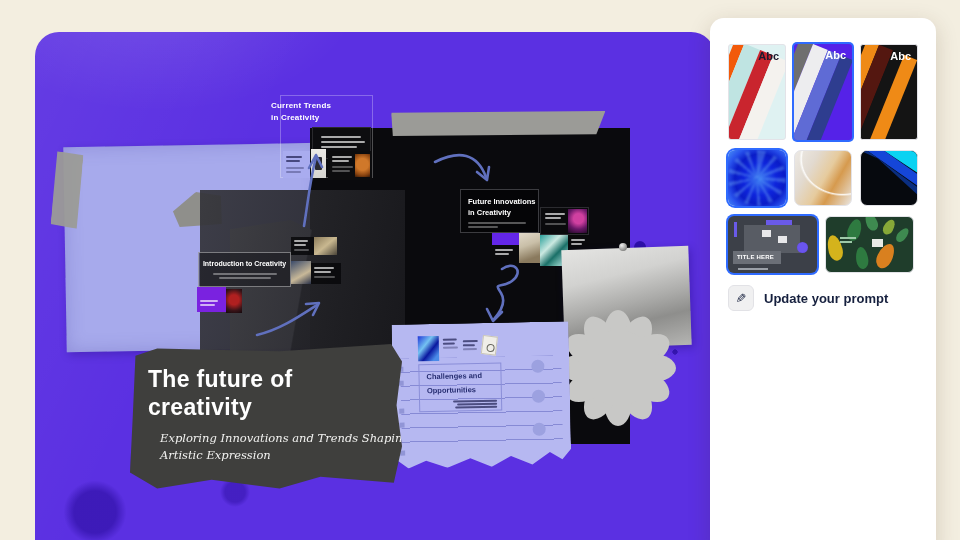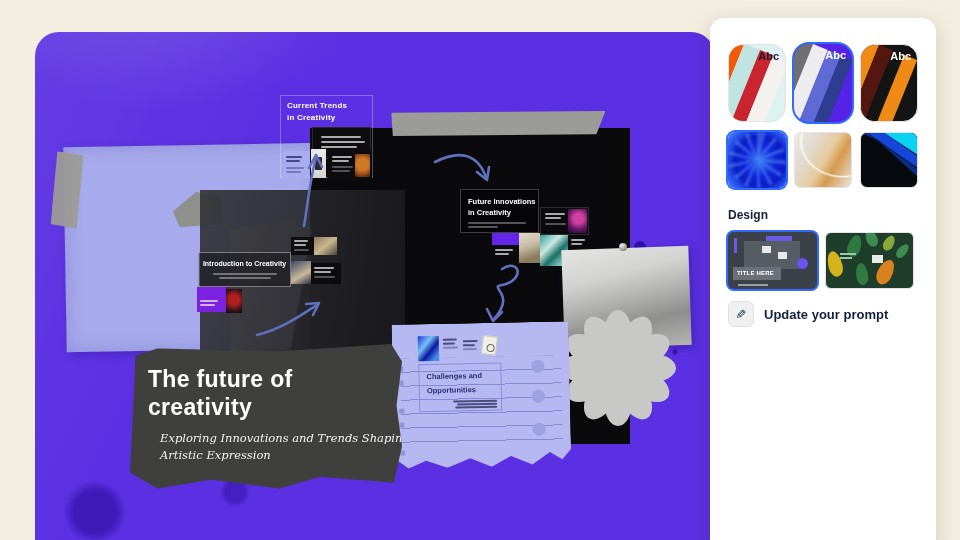--- a/index.html
+++ b/index.html
@@ -49,21 +49,21 @@
     background:radial-gradient(circle at 35% 30%, #F0F0F0, #8A8A88 70%, #555); }
 
   
   .flower-svg { left:525px; top:278px; }
 
   
   .tl { position:absolute; background:rgba(255,255,255,.65); height:1.6px; border-radius:1px; }
   .tld { position:absolute; background:rgba(30,30,80,.7); height:1.5px; border-radius:1px; }
 
   .ct-frame { left:245px; top:63px; width:93px; height:83px; border:1px solid rgba(255,255,255,.28); }
-  .ct-title { left:252px; top:68px; color:#fff; font-weight:bold; font-size:8px; line-height:1.5; letter-spacing:.2px; }
+  .ct-title { left:236px; top:68px; color:#fff; font-weight:bold; font-size:8px; line-height:1.5; letter-spacing:.2px; }
   .ct-darkbox { left:277px; top:95px; width:59px; height:32px; background:#0D0D10; border:1px solid rgba(255,255,255,.12); }
   .ct-mini-light { left:248px; top:119px; width:27px; height:27px; background:#A9ACEF; }
   .ct-mini-photo { left:276px; top:117px; width:15px; height:29px; background:linear-gradient(#ECEAE6,#D6D4D0); }
   .ct-phone { left:4px; top:8px; width:7px; height:13px; background:#2A2A30; border-radius:1px; position:absolute; }
   .ct-mini-dark { left:293px; top:119px; width:44px; height:29px; background:#0C0C0E; }
   .ct-orange { position:absolute; right:2px; top:3px; width:15px; height:23px;
     background:radial-gradient(circle at 50% 45%, #D0782A 0 40%, #8A4410 75%, #3A1A06); }
 
   .intro-card { left:163px; top:220px; width:93px; height:35px; background:rgba(22,22,28,.55);
     border:1px solid rgba(255,255,255,.4); text-align:center; }
@@ -122,21 +122,21 @@
   
   .sidebar { position:absolute; left:710px; top:18px; width:226px; height:540px;
     background:#FFFFFF; border-radius:14px; box-shadow:0 6px 22px rgba(70,45,15,.18); padding:16px 18px; }
   .sb-header { display:flex; align-items:center; gap:8px; margin-top:2px; }
   .sb-title { font-size:13.5px; font-weight:bold; color:#1E2B50; }
   .bubble { margin-top:14px; background:#ECE9FA; border-radius:10px; padding:11px 13px;
     font-size:13px; line-height:1.5; color:#1E2B50; }
   .section-label { margin-top:20px; font-size:12px; font-weight:bold; color:#16203E; }
   .row { display:flex; gap:8px; margin-top:10px; }
 
-  .theme-card { position:relative; width:58px; height:78px; border-radius:15px; overflow:hidden;
+  .theme-card { position:relative; width:58px; height:96px; border-radius:3px; overflow:hidden;
     border:1px solid #E3E3E8; cursor:pointer; }
   .theme-card.selected { border:none; box-shadow:0 0 0 2px #2F6BFF; }
   .stripes { position:absolute; left:-26px; top:10px; width:110px; height:150px;
     transform:rotate(22deg); display:flex; }
   .stripes div { height:100%; }
   .abc { position:absolute; top:5px; right:6px; font-size:11px; font-weight:bold; }
 
   .bg-thumb { position:relative; width:58px; height:56px; border-radius:7px; overflow:hidden;
     border:1px solid #E3E3E8; cursor:pointer; }
   .bg-thumb.selected { border:none; box-shadow:0 0 0 2px #2F6BFF; }
@@ -376,21 +376,20 @@
   <div class="row">
     <div class="bg-thumb bg1 selected"></div>
     <div class="bg-thumb bg2"></div>
     <div class="bg-thumb bg3">
       <div class="t1"></div>
         <div class="t2"></div>
         <div class="t3"></div>
     </div>
   </div>
 
-  <div class="section-label">Design</div>
   <div class="row">
     <div class="design-thumb d1 selected">
       <div class="pv"></div>
         <div class="pt"></div>
       <div class="photo"></div>
       <div class="c1"></div>
         <div class="c2"></div>
       <div class="fl"></div>
       <div class="bar">
           <span>TITLE HERE</span>

